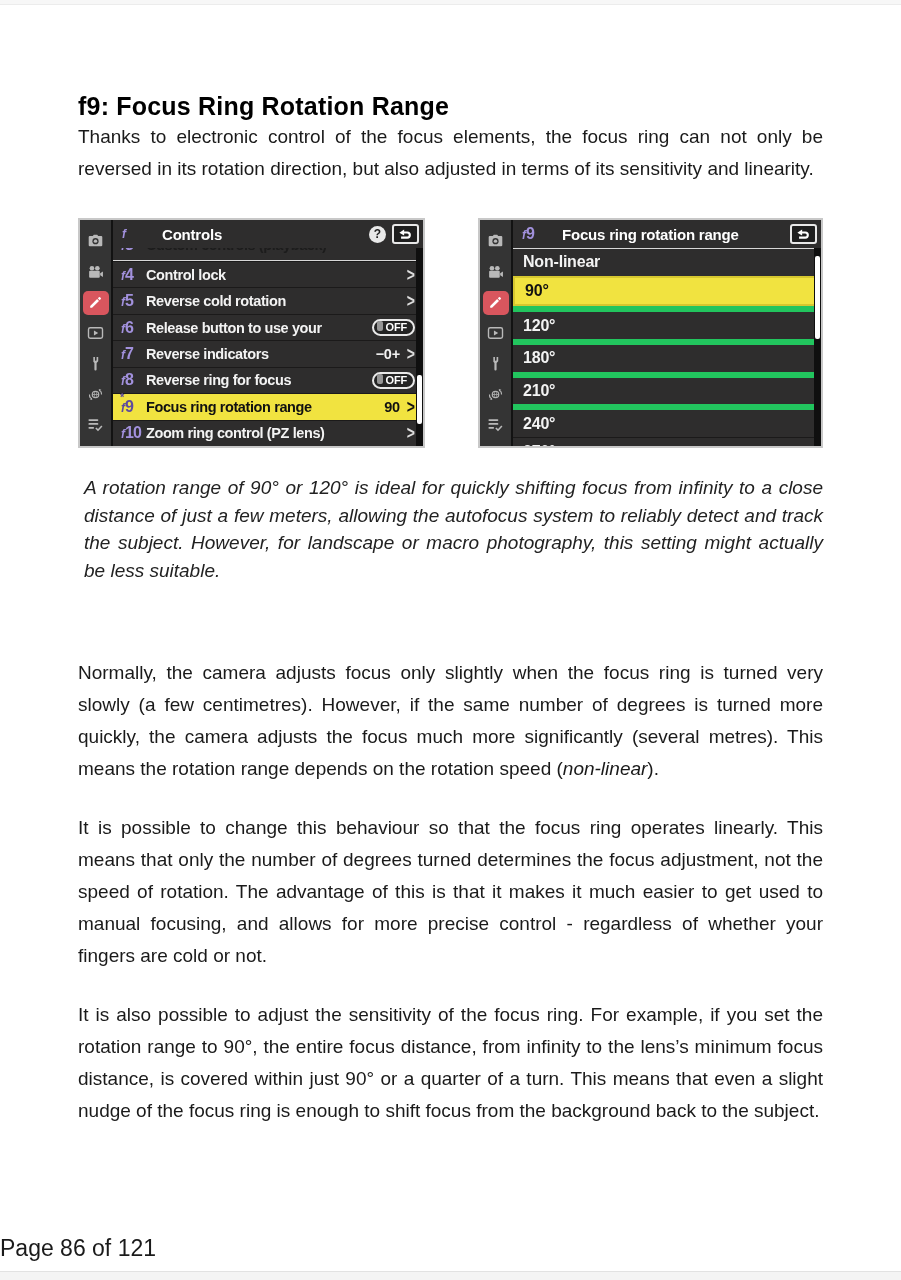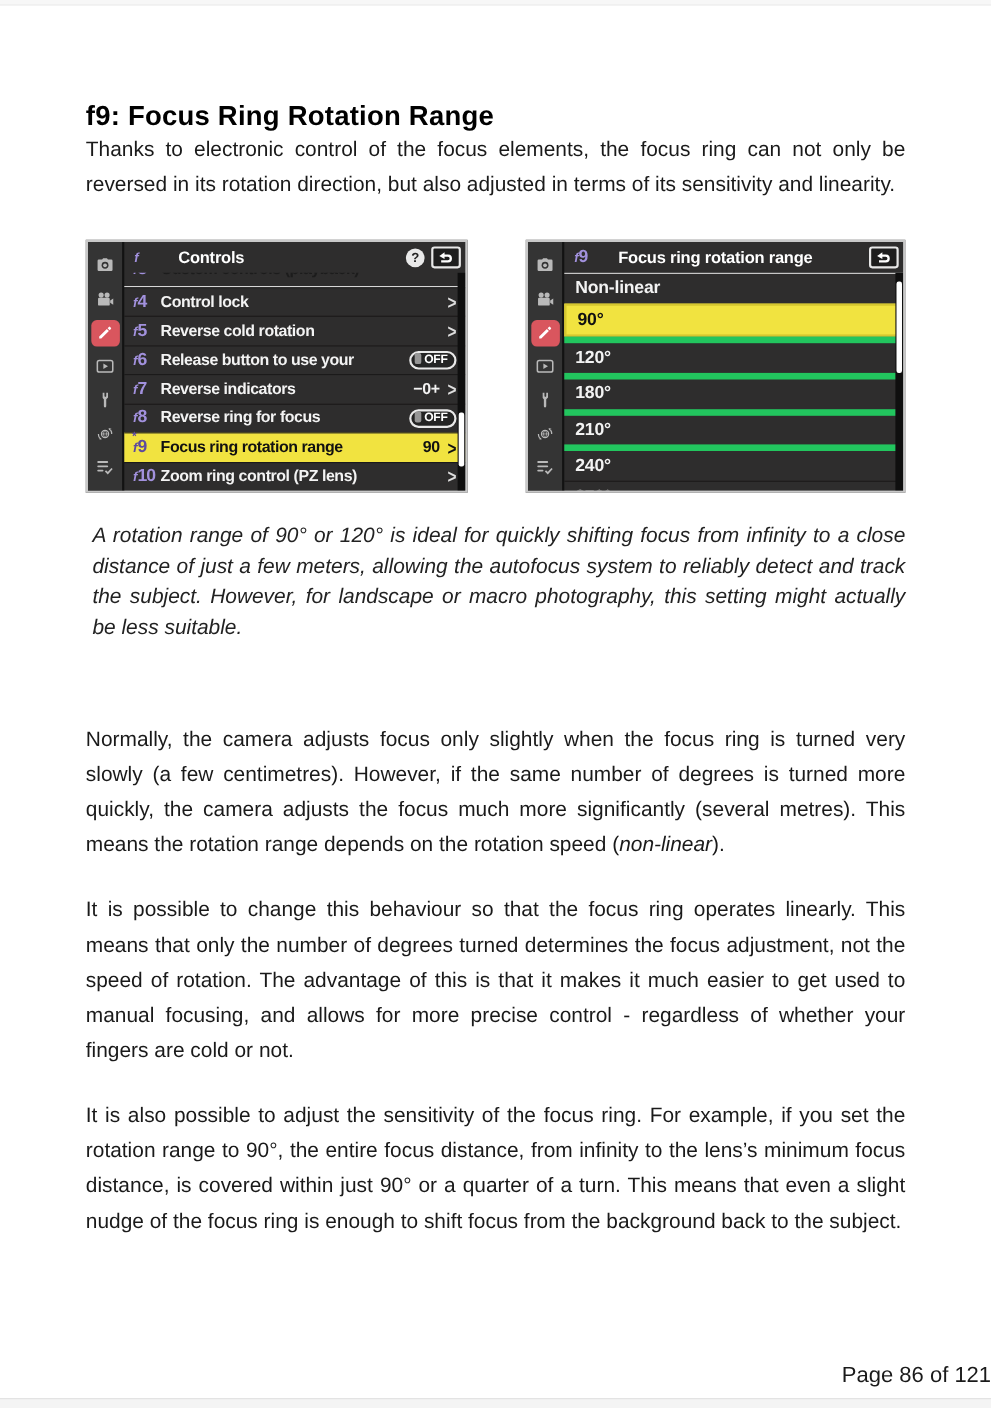--- a/index.html
+++ b/index.html
@@ -8,21 +8,21 @@
 
   .page { position:relative; width:901px; height:1280px; background:#fff; padding:0 78px; overflow:hidden; }
   .edge-top { position:absolute; top:0; left:0; width:100%; height:5px; background:#f7f7f7; border-bottom:1px solid #ececec; }
   .edge-bottom { position:absolute; bottom:0; left:0; width:100%; height:9px; background:#f4f4f4; border-top:1px solid #e2e2e2; }
 
   h1.title { margin-top:92px; font-size:25px; font-weight:700; color:#000; letter-spacing:.2px; }
   p.body { font-size:19px; line-height:32px; text-align:justify; color:#1a1a1a; }
   p.note { margin:26px 0 0 6px; font-size:19px; line-height:27.5px; font-style:italic; text-align:justify; color:#222; }
   p.b2 { margin-top:73px; }
   p.b3, p.b4 { margin-top:27px; }
-  .footer { position:absolute; bottom:18px; left:0; width:100%; text-align:right; font-size:20px; color:#1a1a1a; }
+  .footer { position:absolute; bottom:18px; left:0; width:100%; text-align:left; font-size:23px; color:#1a1a1a; }
 
   
   .screens { margin-top:33px; display:flex; gap:53px; }
   .screen { width:347px; height:230px; border:2px solid #c8c8c8; background:#2e2d2d; display:flex; overflow:hidden; }
   .screen.right { width:345px; }
 
   .side { width:33px; background:#343434; border-right:2px solid #121212; display:flex; flex-direction:column; align-items:center; justify-content:space-evenly; padding:3px 0; }
   .tab { width:26px; height:24px; display:flex; align-items:center; justify-content:center; border-radius:5px; }
   .tab.active { background:#d9565e; }
   .tab svg { display:block; }

